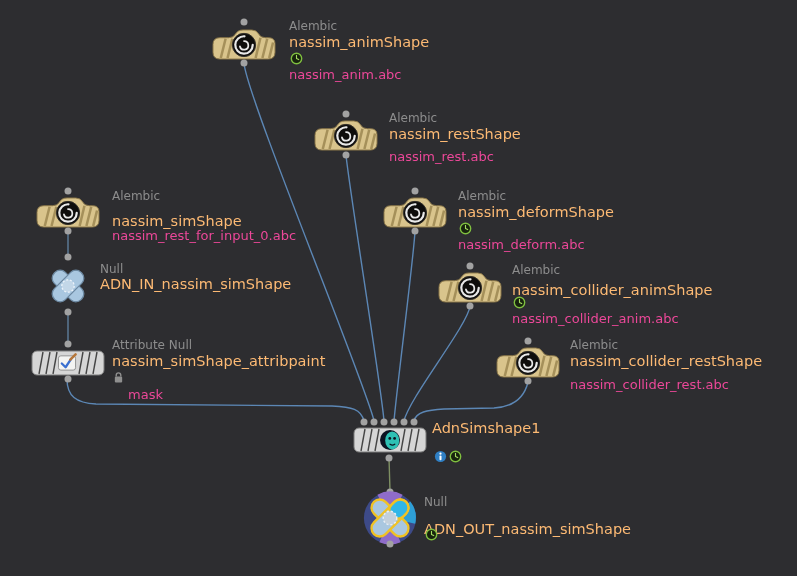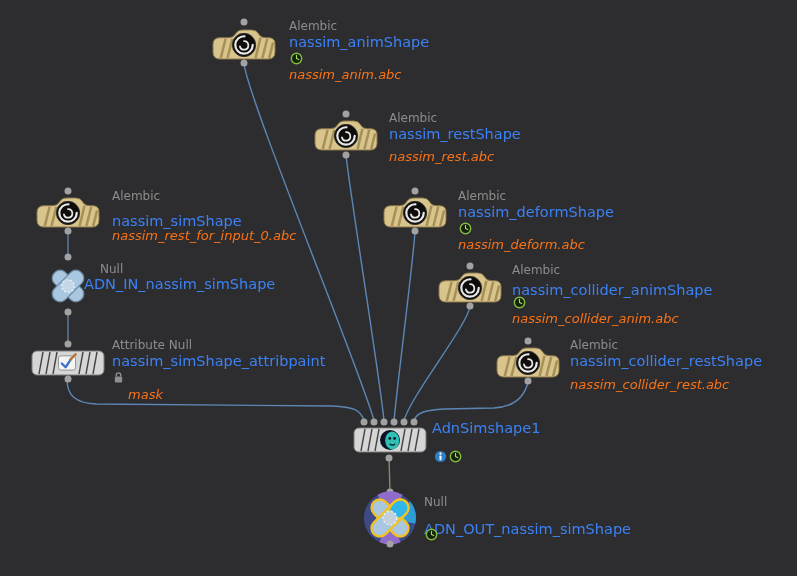--- a/index.html
+++ b/index.html
@@ -5,22 +5,22 @@
   html,body{margin:0;padding:0;background:#2d2d30;}
   #canvas{
     position:relative;width:797px;height:568px;overflow:hidden;
     background:#2d2d30;
     font-family:"DejaVu Sans","Liberation Sans",sans-serif;
   }
   #wires{position:absolute;left:0;top:0;z-index:1;}
   .node-group{position:absolute;left:0;top:0;z-index:2;}
   .abs{position:absolute;}
   .type-label{font-size:12px;color:#8d8d8d;white-space:nowrap;line-height:1.1;}
-  .name-label{font-size:14.5px;color:#3b82f6;white-space:nowrap;line-height:1.1;}
-  .file-label{font-size:13px;color:#f97316;white-space:nowrap;line-height:1.1;font-style:italic;}
+  .name-label{font-size:14.5px;color:#fdba74;white-space:nowrap;line-height:1.1;}
+  .file-label{font-size:13px;color:#ec4899;white-space:nowrap;line-height:1.1;}
   .dot{
     position:absolute;width:7px;height:7px;border-radius:50%;
     background:#a2a2a2;transform:translate(-50%,-50%);
   }
   svg{display:block;}
 </style>
 </head>
 <body>
 
 <div id="canvas">
@@ -191,21 +191,21 @@
     <span class="abs file-label" style="left:570px;top:378px">nassim_collider_rest.abc</span>
   </div>
 
   <div class="node-group">
     <div class="dot" style="left:68px;top:257px"></div>
     <svg class="abs" style="left:45px;top:263px" width="46" height="46">
         <use href="#sym-null-x"></use>
       </svg>
     <div class="dot" style="left:68px;top:312px"></div>
     <span class="abs type-label" style="left:100px;top:263px">Null</span>
-    <span class="abs name-label" style="left:84px;top:277px">ADN_IN_nassim_simShape</span>
+    <span class="abs name-label" style="left:100px;top:277px">ADN_IN_nassim_simShape</span>
   </div>
 
   <div class="node-group">
     <div class="dot" style="left:68px;top:344px"></div>
     <svg class="abs" style="left:31px;top:350px" width="74" height="26">
         <use href="#sym-graybody"></use>
       </svg>
     <svg class="abs" style="left:57px;top:353px" width="21" height="19">
         <use href="#sym-paint-icon"></use>
       </svg>

